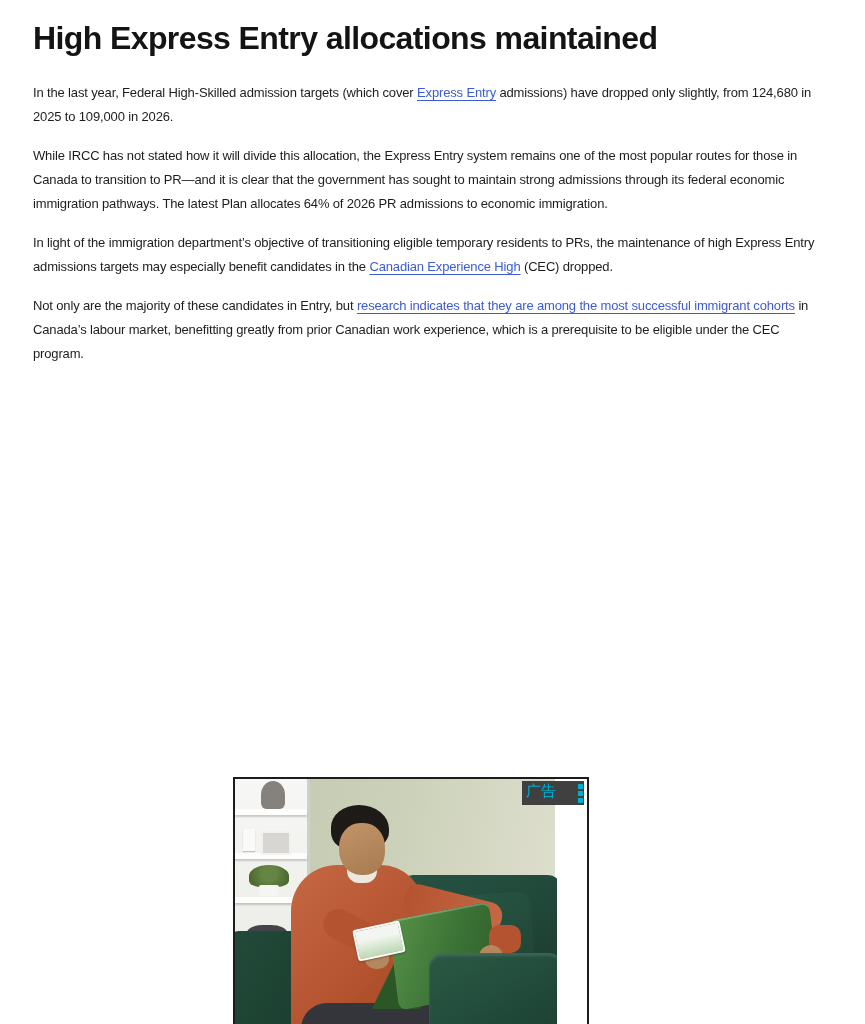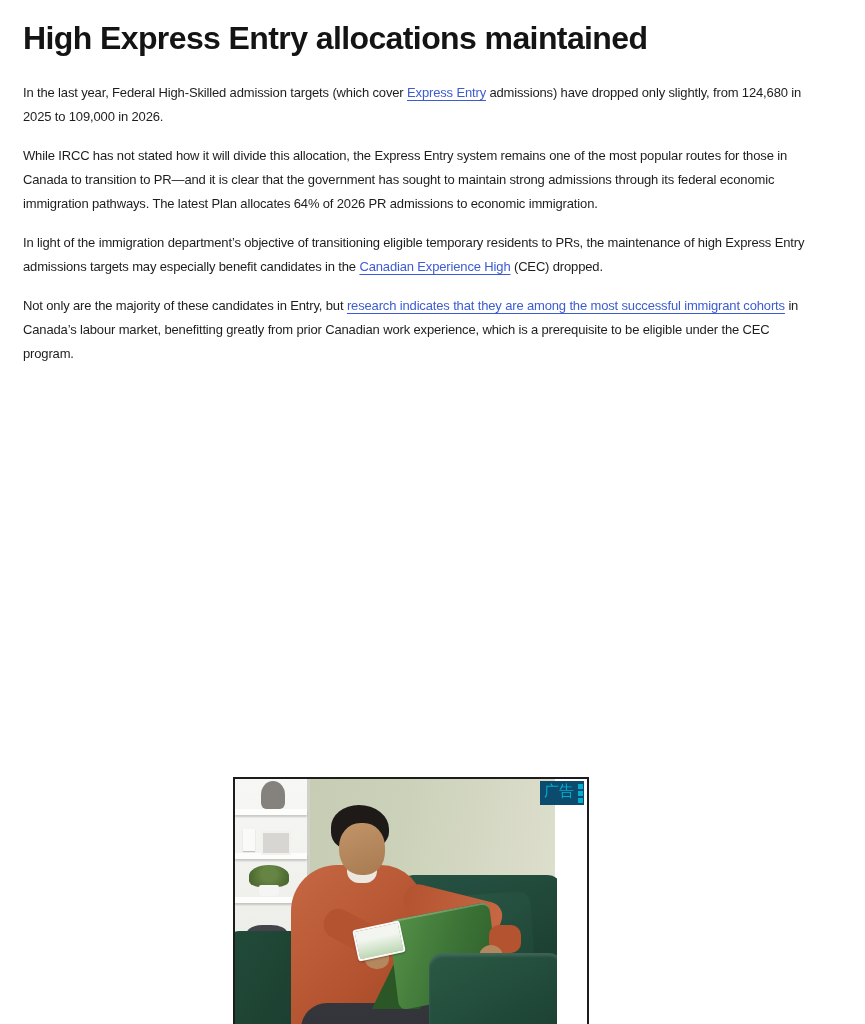--- a/index.html
+++ b/index.html
@@ -1,21 +1,21 @@
 <!DOCTYPE html>
 <html><head>
 <meta charset="utf-8">
 <style>
   html,body{margin:0;padding:0;}
   body{
     width:865px;height:1024px;overflow:hidden;position:relative;
     background:#ffffff;color:#1d1d1f;
     font-family:"Liberation Sans",sans-serif;
   }
-  .article{width:812px;padding:14px 0 0 23px;}
+  .article{width:812px;padding:14px 0 0 33px;}
   h1{
     font-size:32px;line-height:37px;font-weight:700;letter-spacing:-0.6px;
     margin:6px 0 24px;color:#141414;
   }
   p{
     font-size:13px;line-height:24px;letter-spacing:-0.15px;
     margin:0 0 15px;color:#1d1d1f;max-width:800px;
   }
   a{color:#3d5bd2;text-decoration:underline;text-decoration-thickness:1px;text-underline-offset:3px;cursor:pointer;}
 
@@ -54,21 +54,21 @@
   .left-arm{left:168px;top:114px;width:100px;height:30px;background:linear-gradient(90deg,#b4532f,#c66844);border-radius:14px;transform:rotate(14deg);z-index:5;}
   .tablet-stand{left:150px;top:176px;width:48px;height:54px;background:#2b5727;transform:skewX(-26deg);z-index:6;}
   .tablet{left:158px;top:132px;width:102px;height:90px;background:linear-gradient(115deg,#579349 0%,#3c7336 55%,#2e5d2a 100%);border-radius:8px;transform:rotate(-7deg) skewY(-4deg);z-index:7;box-shadow:inset 0 2px 0 rgba(255,255,255,.25);}
   .right-hand{left:130px;top:168px;width:24px;height:22px;background:#b5875e;border-radius:45%;z-index:8;}
   .left-hand{left:244px;top:166px;width:24px;height:24px;background:#b5875e;border-radius:50%;z-index:8;}
   .left-sleeve{left:254px;top:146px;width:32px;height:28px;background:#b4532f;border-radius:10px;z-index:7;}
   .card{left:120px;top:146px;width:44px;height:28px;background:linear-gradient(#f3f6f0 35%,#bcd8b4);border:2px solid #fbfbfb;border-radius:3px;transform:rotate(-12deg);box-shadow:0 1px 2px rgba(0,0,0,.3);z-index:9;}
   .front-armrest{left:194px;top:174px;width:134px;height:250px;background:linear-gradient(150deg,#2b5946 0%,#1c4233 45%,#0e291e 100%);border-radius:14px 14px 4px 4px;z-index:10;box-shadow:inset 0 3px 3px rgba(255,255,255,.12);}
   
   .ad-white{position:absolute;right:0;top:0;width:32px;height:100%;background:#ffffff;}
-  .ad-badge-row{position:absolute;top:2px;right:3px;display:flex;align-items:flex-start;gap:4px;background:#0c4a6e;padding:1px 1px 2px 4px;z-index:20;}
+  .ad-badge-row{position:absolute;top:2px;right:3px;display:flex;align-items:flex-start;gap:22px;background:#404040;padding:1px 1px 2px 4px;z-index:20;}
   .ad-badge{color:#00aecd;font-size:15px;line-height:18px;font-weight:400;}
   .ad-menu{display:flex;flex-direction:column;gap:2px;padding-top:2px;cursor:pointer;}
   .ad-menu i{display:block;width:5px;height:5px;background:#00aecd;}
 </style>
 </head>
 <body>
 
 <main class="article">
   <h1>High Express Entry allocations maintained</h1>
 

